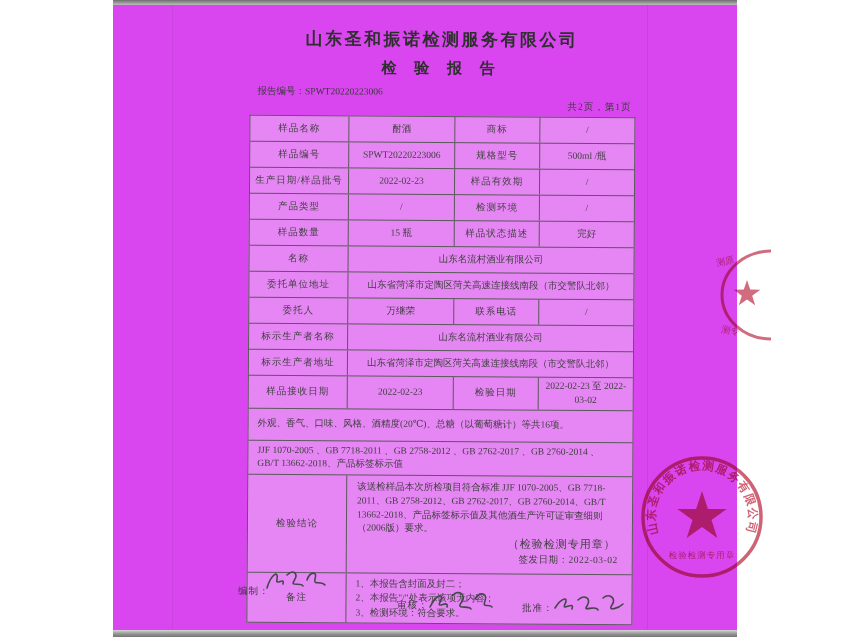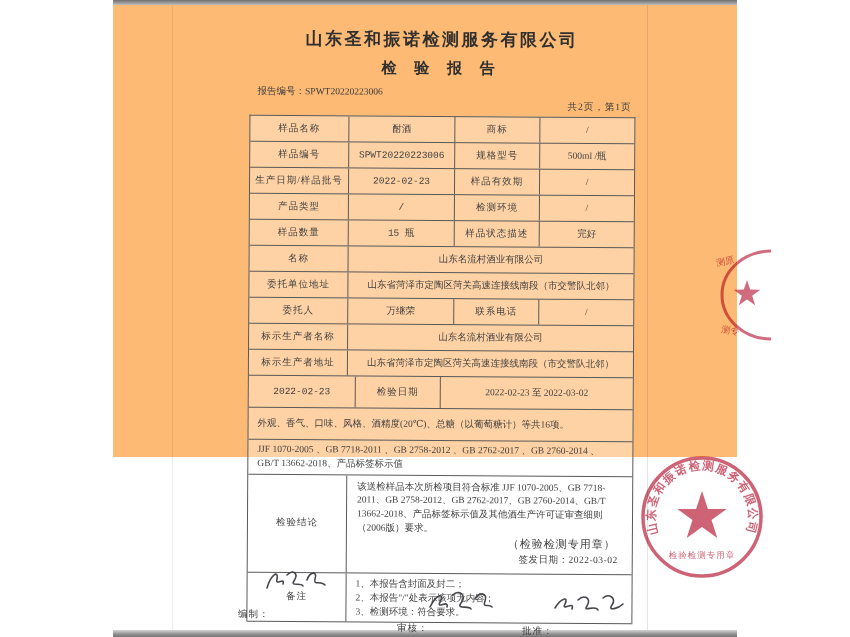--- a/index.html
+++ b/index.html
@@ -6,56 +6,56 @@
   body{
     width:850px;height:637px;position:relative;overflow:hidden;
     background:#ffffff;
     font-family:"Liberation Serif","DejaVu Serif",serif;
     color:#3d3d3d;
   }
   .scan-bar-top{position:absolute;left:113px;top:0;width:624px;height:5px;
     background:linear-gradient(to bottom,#6f6f6f,#bdbdbd);}
   .scan-bar-bottom{position:absolute;left:113px;top:630px;width:624px;height:7px;
     background:linear-gradient(to bottom,#d6d6d6,#8f8f8f 60%,#757575);}
-  .paper{position:absolute;left:113px;top:5px;width:624px;height:452px;background:#fdba74;}
+  .paper{position:absolute;left:113px;top:5px;width:624px;height:625px;background:#d946ef;}
   .fold{position:absolute;top:0;width:1px;height:625px;background:rgba(70,65,60,.10);}
   .fold.f1{left:59px;}
   .fold.f2{left:534px;background:rgba(70,65,60,.14);}
 
   .doc{position:absolute;left:137px;top:22px;width:384px;transform:rotate(.35deg);transform-origin:50% 0;}
   .title{ text-align:center;font-size:17px;font-weight:bold;letter-spacing:2.5px;color:#2f2f2f;line-height:26px;}
   .subtitle{text-align:center;font-size:15px;font-weight:bold;letter-spacing:7px;color:#2f2f2f;line-height:22px;margin-top:4px;}
   .meta{position:relative;height:30px;margin-top:7px;font-size:9.5px;color:#3a3a3a;}
   .meta .rn{position:absolute;left:8px;top:0;}
   .meta .pg{position:absolute;right:2px;top:14px;letter-spacing:1px;}
 
   .t{width:384px;border:1px solid #5a5a5a;border-bottom:none;background:rgba(255,255,255,.35);}
   .trow{display:flex;border-bottom:1px solid #5a5a5a;align-items:stretch;}
   .cell{box-sizing:border-box;display:flex;align-items:center;justify-content:center;
     text-align:center;font-size:9.5px;line-height:1.45;padding:2px 4px;color:#3f3f3f;}
   .cell + .cell{border-left:1px solid #5a5a5a;}
   .c1{width:98px;letter-spacing:1px;}
-  .c2{width:106px;font-family:Liberation Mono, monospace;}
+  .c2{width:106px;}
   .c3{width:85px;letter-spacing:1px;}
   .c4{flex:1;}
   .cspan{flex:1;}
   .left{justify-content:flex-start;text-align:left;padding:3px 9px;}
   .r-std{min-height:25px;}
   .r-date{min-height:31px;}
   .r-items{min-height:31px;}
   .r-basis{min-height:33px;}
   .r-concl{min-height:97px;}
   .r-note{min-height:35px;}
   .concl-cell{position:relative;align-items:flex-start;padding:5px 10px 26px 10px;}
   .seal-note{position:absolute;right:16px;bottom:21px;font-size:11px;letter-spacing:1px;}
   .issue-date{position:absolute;right:14px;bottom:6px;font-size:9.5px;letter-spacing:.5px;}
   .notes{display:flex;flex-direction:column;align-items:flex-start;justify-content:center;}
   .notes div{line-height:1.5;}
 
-  .sigrow .lbl{position:absolute;font-size:9.5px;color:#3a3a3a;letter-spacing:1px;margin-top:23px;}
+  .sigrow .lbl{position:absolute;font-size:9.5px;color:#3a3a3a;letter-spacing:1px;}
   .sig-svg{position:absolute;}
   .sig-svg path{stroke:#44464b;stroke-width:1.6;fill:none;stroke-linecap:round;stroke-linejoin:round;}
 
   .stamp-main{position:absolute;left:504px;top:427px;width:170px;height:170px;mix-blend-mode:multiply;opacity:.85;}
   .stamp-edge{position:absolute;left:600px;top:243px;width:58px;height:94px;overflow:hidden;mix-blend-mode:multiply;opacity:.8;}
 </style>
 </head>
 <body>
 
 <div class="scan-bar-top"></div>
@@ -121,20 +121,21 @@
       </div>
       <div class="trow r-std">
         <div class="cell c1">标示生产者名称</div>
         <div class="cell cspan">山东名流村酒业有限公司</div>
       </div>
       <div class="trow r-std">
         <div class="cell c1">标示生产者地址</div>
         <div class="cell cspan">山东省菏泽市定陶区菏关高速连接线南段（市交警队北邻）</div>
       </div>
       <div class="trow r-date">
+        <div class="cell c1">样品接收日期</div>
         <div class="cell c2">2022-02-23</div>
         <div class="cell c3">检验日期</div>
         <div class="cell c4">2022-02-23 至 2022-03-02</div>
       </div>
       <div class="trow r-items">
         <div class="cell cspan left">外观、香气、口味、风格、酒精度(20℃)、总糖（以葡萄糖计）等共16项。</div>
       </div>
       <div class="trow r-basis">
         <div class="cell cspan left">JJF 1070-2005 、GB 7718-2011 、GB 2758-2012 、GB 2762-2017 、GB 2760-2014 、 GB/T 13662-2018、产品标签标示值</div>
       </div>

